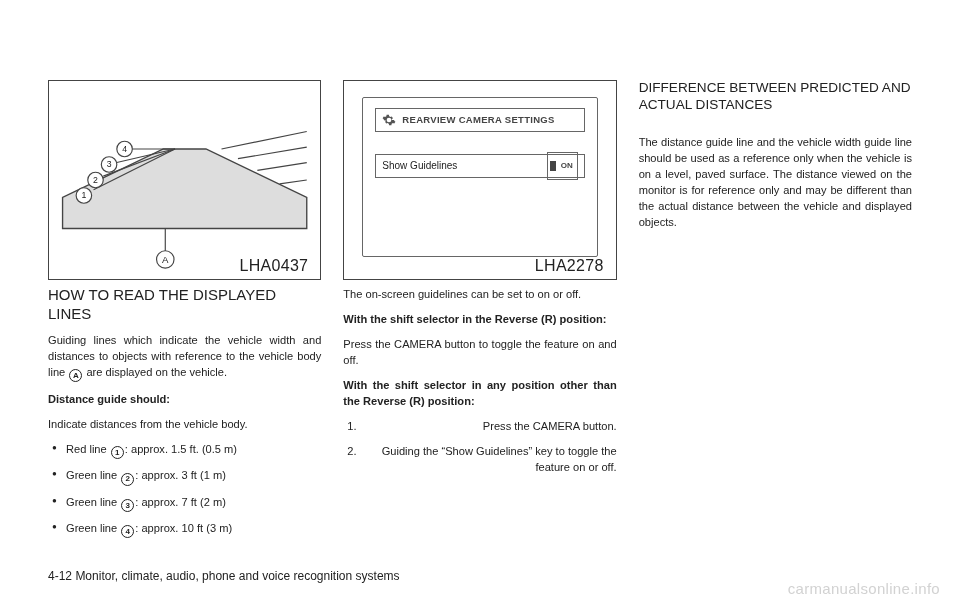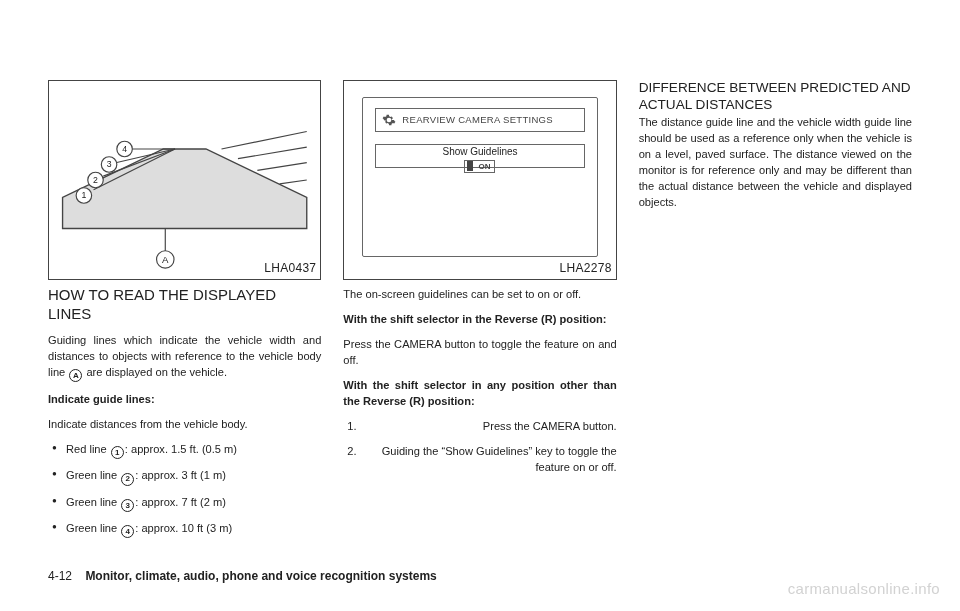--- a/index.html
+++ b/index.html
@@ -1,46 +1,46 @@
 <!DOCTYPE html>
 <html><head>
 <meta charset="utf-8">
 <style>
   * { box-sizing: border-box; margin: 0; padding: 0; }
   html, body { width: 960px; height: 611px; background: #fff; font-family: Arial, Helvetica, sans-serif; color: #222; }
   .page { width: 960px; height: 611px; padding: 80px 48px 28px 48px; position: relative; }
   .cols { display: flex; gap: 22px; }
   .col { width: 280px; font-size: 11.1px; line-height: 1.45; }
   .fig { border: 1px solid #444; width: 100%; height: 200px; position: relative; margin-bottom: 6px; background: #fff; }
-  .fig-label { position: absolute; right: 4px; bottom: 2px; font-size: 12px; letter-spacing: .3px; }
+  .fig-label { position: absolute; right: 12px; bottom: 2px; font-size: 16px; letter-spacing: .3px; }
   .h2 { font-size: 15px; font-weight: 400; margin: 4px 0 8px 0; line-height: 1.25; }
-  .h3 { font-size: 13.6px; font-weight: 400; margin: 0 0 0 0; line-height: 1.25; }
+  .h3 { font-size: 13.6px; font-weight: 400; margin: 0 0 20px 0; line-height: 1.25; }
   p { margin-bottom: 9px; text-align: justify; }
   .bold { font-weight: 700; }
   ul.bul { list-style: none; padding-left: 4px; }
   ul.bul li { margin-bottom: 8px; padding-left: 14px; position: relative; }
   ul.bul li::before { content: "●"; position: absolute; left: 0; top: 1px; font-size: 8px; }
   ol.num { list-style: none; padding-left: 20px; counter-reset: n; text-align: right; }
   ol.num li { margin-bottom: 8px; position: relative; }
   ol.num li::before { counter-increment: n; content: counter(n) "."; position: absolute; left: -16px; }
   .circ { display: inline-flex; width: 13px; height: 13px; border: 1.2px solid #222; border-radius: 50%; align-items: center; justify-content: center; font-size: 8px; font-weight: 700; vertical-align: -2px; margin: 0 1px; }
   .footer { position: absolute; left: 48px; bottom: 28px; font-size: 12px; }
   .footer .pg { font-weight: 400; }
-  .footer .sec { font-weight: 700; margin-left: 10px; }
+  .footer .sec { font-weight: 400; }
   .watermark { position: absolute; right: 20px; bottom: 14px; font-size: 15px; color: #d2d2d2; letter-spacing: .3px; font-weight: 400; }
 
   
   .svg-fill { width: 100%; height: 100%; }
 
   
   .fig2-screen { position: absolute; left: 18px; top: 16px; right: 18px; bottom: 22px; border: 1px solid #666; border-radius: 2px; }
-  .fig2-titlebar { margin: 10px 12px 0 12px; border: 1px solid #666; height: 24px; display: flex; align-items: center; font-size: 9.5px; letter-spacing: .3px; font-weight: 400; color: #444; }
+  .fig2-titlebar { margin: 10px 12px 0 12px; border: 1px solid #666; height: 24px; display: flex; align-items: center; font-size: 9.5px; letter-spacing: .3px; font-weight: 700; color: #444; }
   .gear { margin: 0 6px 0 6px; display: inline-flex; }
-  .fig2-row { margin: 12px 12px 0 12px; border: 1px solid #666; height: 24px; display: flex; align-items: center; justify-content: space-between; padding: 0 6px; font-size: 10px; flex-direction: column; }
-  .toggle { display: inline-flex; align-items: center; border: 1px solid #666; height: 14px; padding: 0 4px 0 2px; font-size: 8px; font-weight: 700; color: #444; }
+  .fig2-row { margin: 22px 12px 0 12px; border: 1px solid #666; height: 24px; display: flex; align-items: center; justify-content: space-between; padding: 0 6px; font-size: 10px; }
+  .toggle { display: inline-flex; align-items: center; border: 1px solid #666; height: 28px; padding: 0 4px 0 2px; font-size: 8px; font-weight: 700; color: #444; }
   .toggle .knob { width: 6px; height: 10px; background: #444; margin-right: 5px; }
 </style>
 </head>
 <body>
 
 <div class="page">
   <div class="cols">
 
     <div class="col">
       <div class="fig">
@@ -75,21 +75,21 @@
         </svg>
         <span class="fig-label">LHA0437</span>
       </div>
 
       <div class="h2">HOW TO READ THE DISPLAYED LINES</div>
 
       <p>
         <span>Guiding lines which indicate the vehicle width and distances to objects with reference to the vehicle body line </span><span class="circ">A</span><span> are displayed on the vehicle.</span>
       </p>
 
-      <p class="bold">Indicate guide lines:</p>
+      <p class="bold">Distance guide should:</p>
       <p>Indicate distances from the vehicle body.</p>
 
       <ul class="bul">
         <li><span>Red line </span><span class="circ">1</span><span>: approx. 1.5 ft. (0.5 m)</span></li>
         <li><span>Green line </span><span class="circ">2</span><span>: approx. 3 ft (1 m)</span></li>
         <li><span>Green line </span><span class="circ">3</span><span>: approx. 7 ft (2 m)</span></li>
         <li><span>Green line </span><span class="circ">4</span><span>: approx. 10 ft (3 m)</span></li>
       </ul>
     </div>
 

